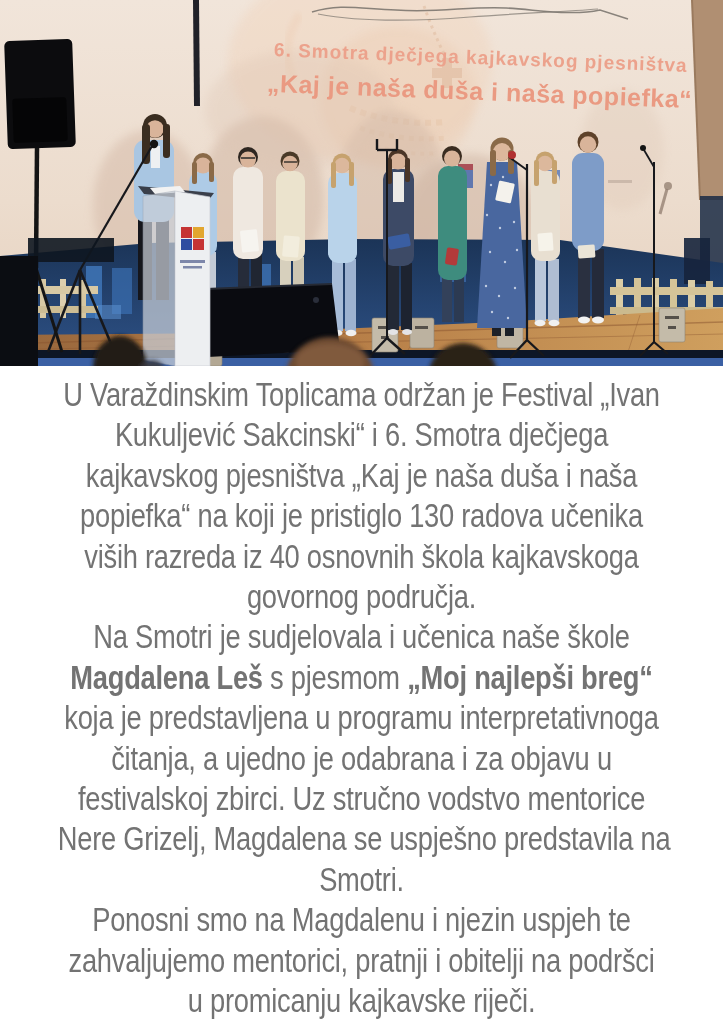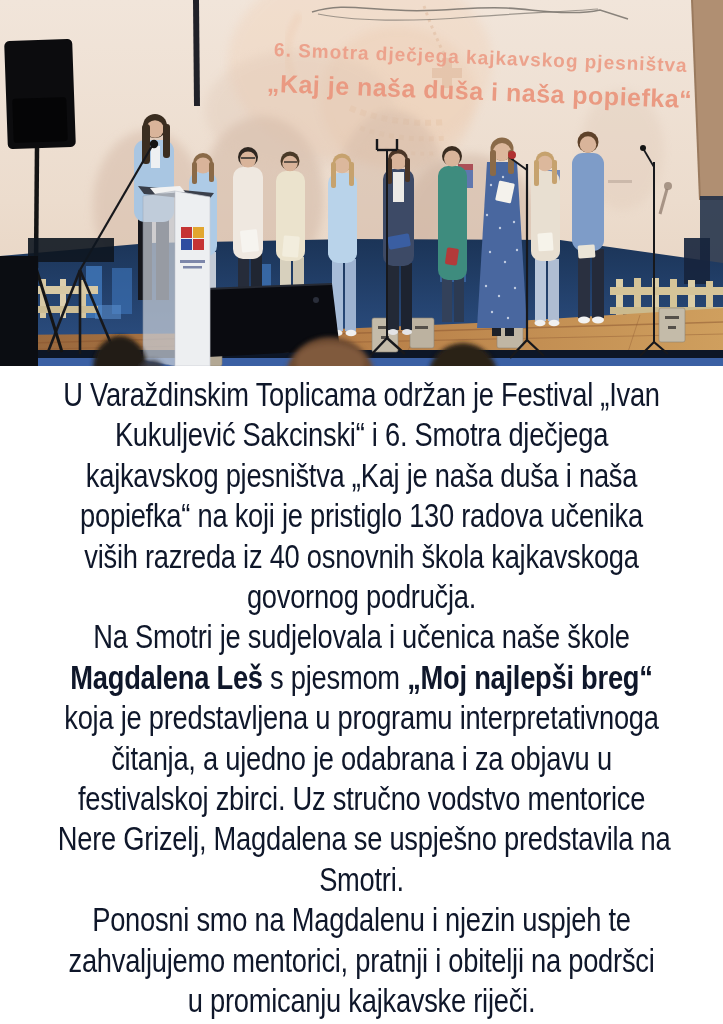--- a/index.html
+++ b/index.html
@@ -384,21 +384,21 @@
     <g filter="url(#soft2)">
       <ellipse cx="120" cy="368" rx="27" ry="32" fill="#241b12"></ellipse>
       <ellipse cx="152" cy="374" rx="14" ry="14" fill="#3a3a40" opacity=".9"></ellipse>
       <ellipse cx="330" cy="380" rx="45" ry="43" fill="#6e4c33"></ellipse>
       <ellipse cx="330" cy="362" rx="34" ry="18" fill="#8a6344" opacity=".65"></ellipse>
       <ellipse cx="463" cy="378" rx="35" ry="35" fill="#2c2017"></ellipse>
     </g>
   </svg>
   </div>
 
-  <div class="article" id="article" style="color: #0f172a;">
+  <div class="article" id="article" style="color: #737373;">
       <div class="line"><span>U Varaždinskim Toplicama održan je Festival „Ivan</span></div>
       <div class="line"><span>Kukuljević Sakcinski“ i 6. Smotra dječjega</span></div>
       <div class="line"><span>kajkavskog pjesništva „Kaj je naša duša i naša</span></div>
       <div class="line"><span>popiefka“ na koji je pristiglo 130 radova učenika</span></div>
       <div class="line"><span>viših razreda iz 40 osnovnih škola kajkavskoga</span></div>
       <div class="line"><span>govornog područja.</span></div>
       <div class="line"><span>Na Smotri je sudjelovala i učenica naše škole</span></div>
       <div class="line"><span class="b">Magdalena Leš</span><span> s pjesmom </span><span class="b">„Moj najlepši breg“</span></div>
       <div class="line"><span>koja je predstavljena u programu interpretativnoga</span></div>
       <div class="line"><span>čitanja, a ujedno je odabrana i za objavu u</span></div>

